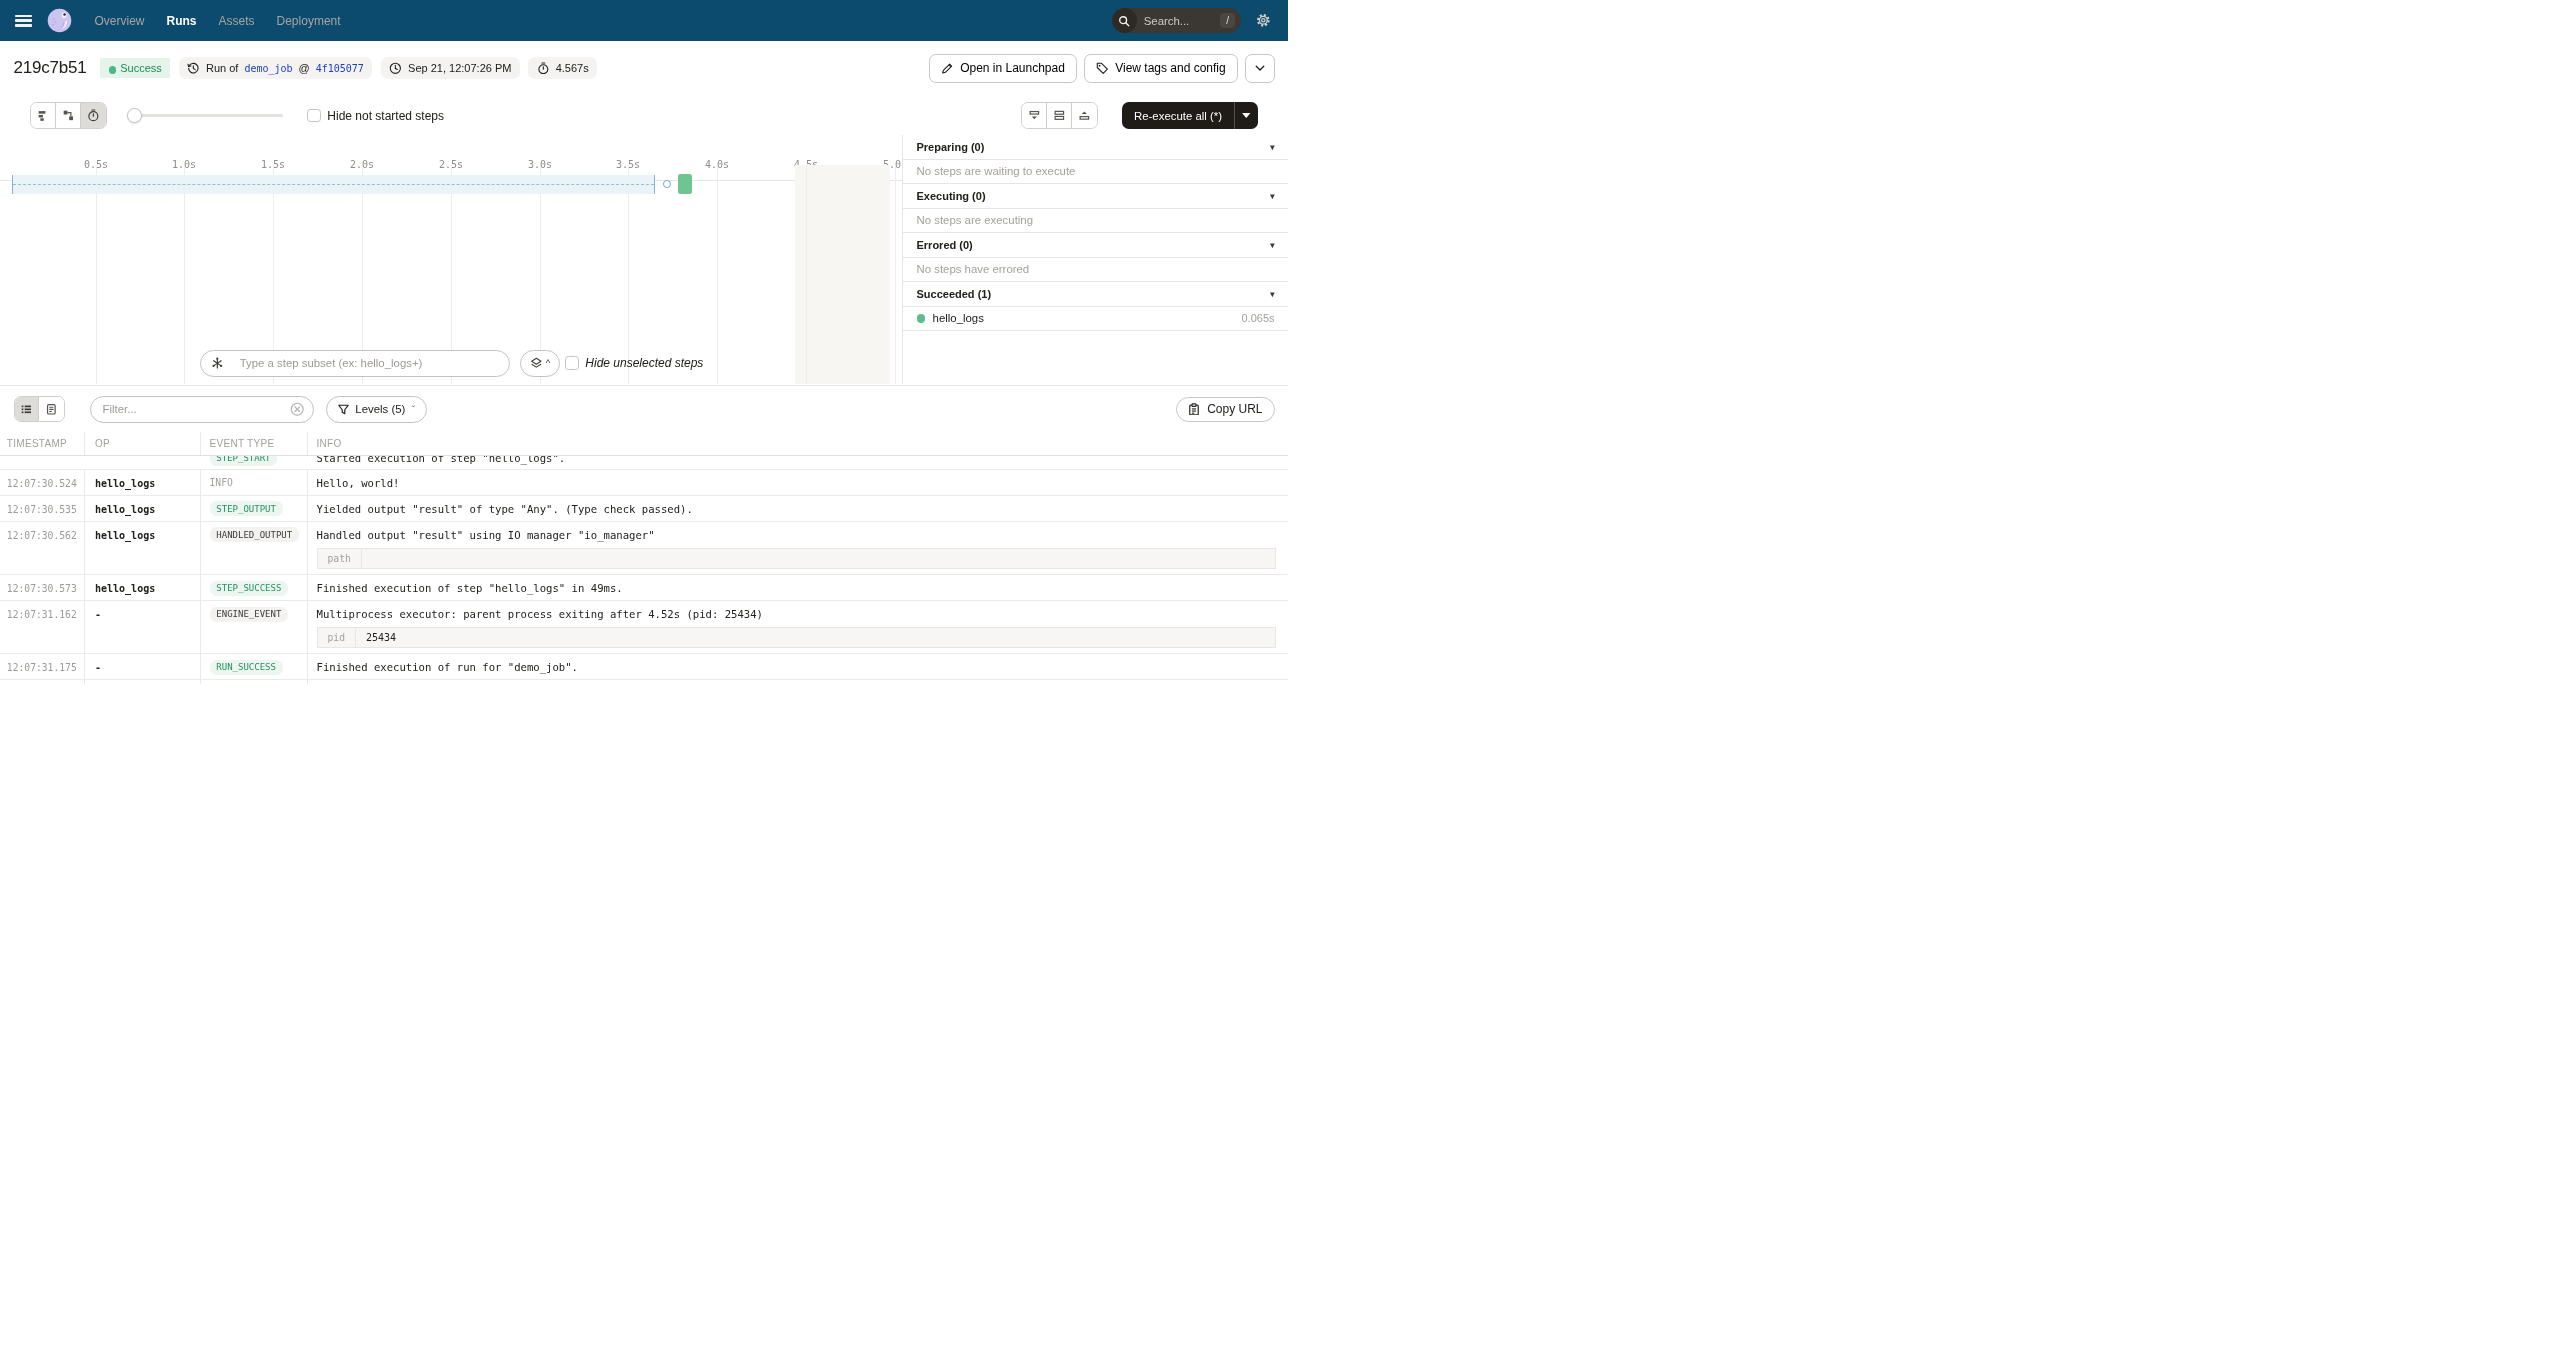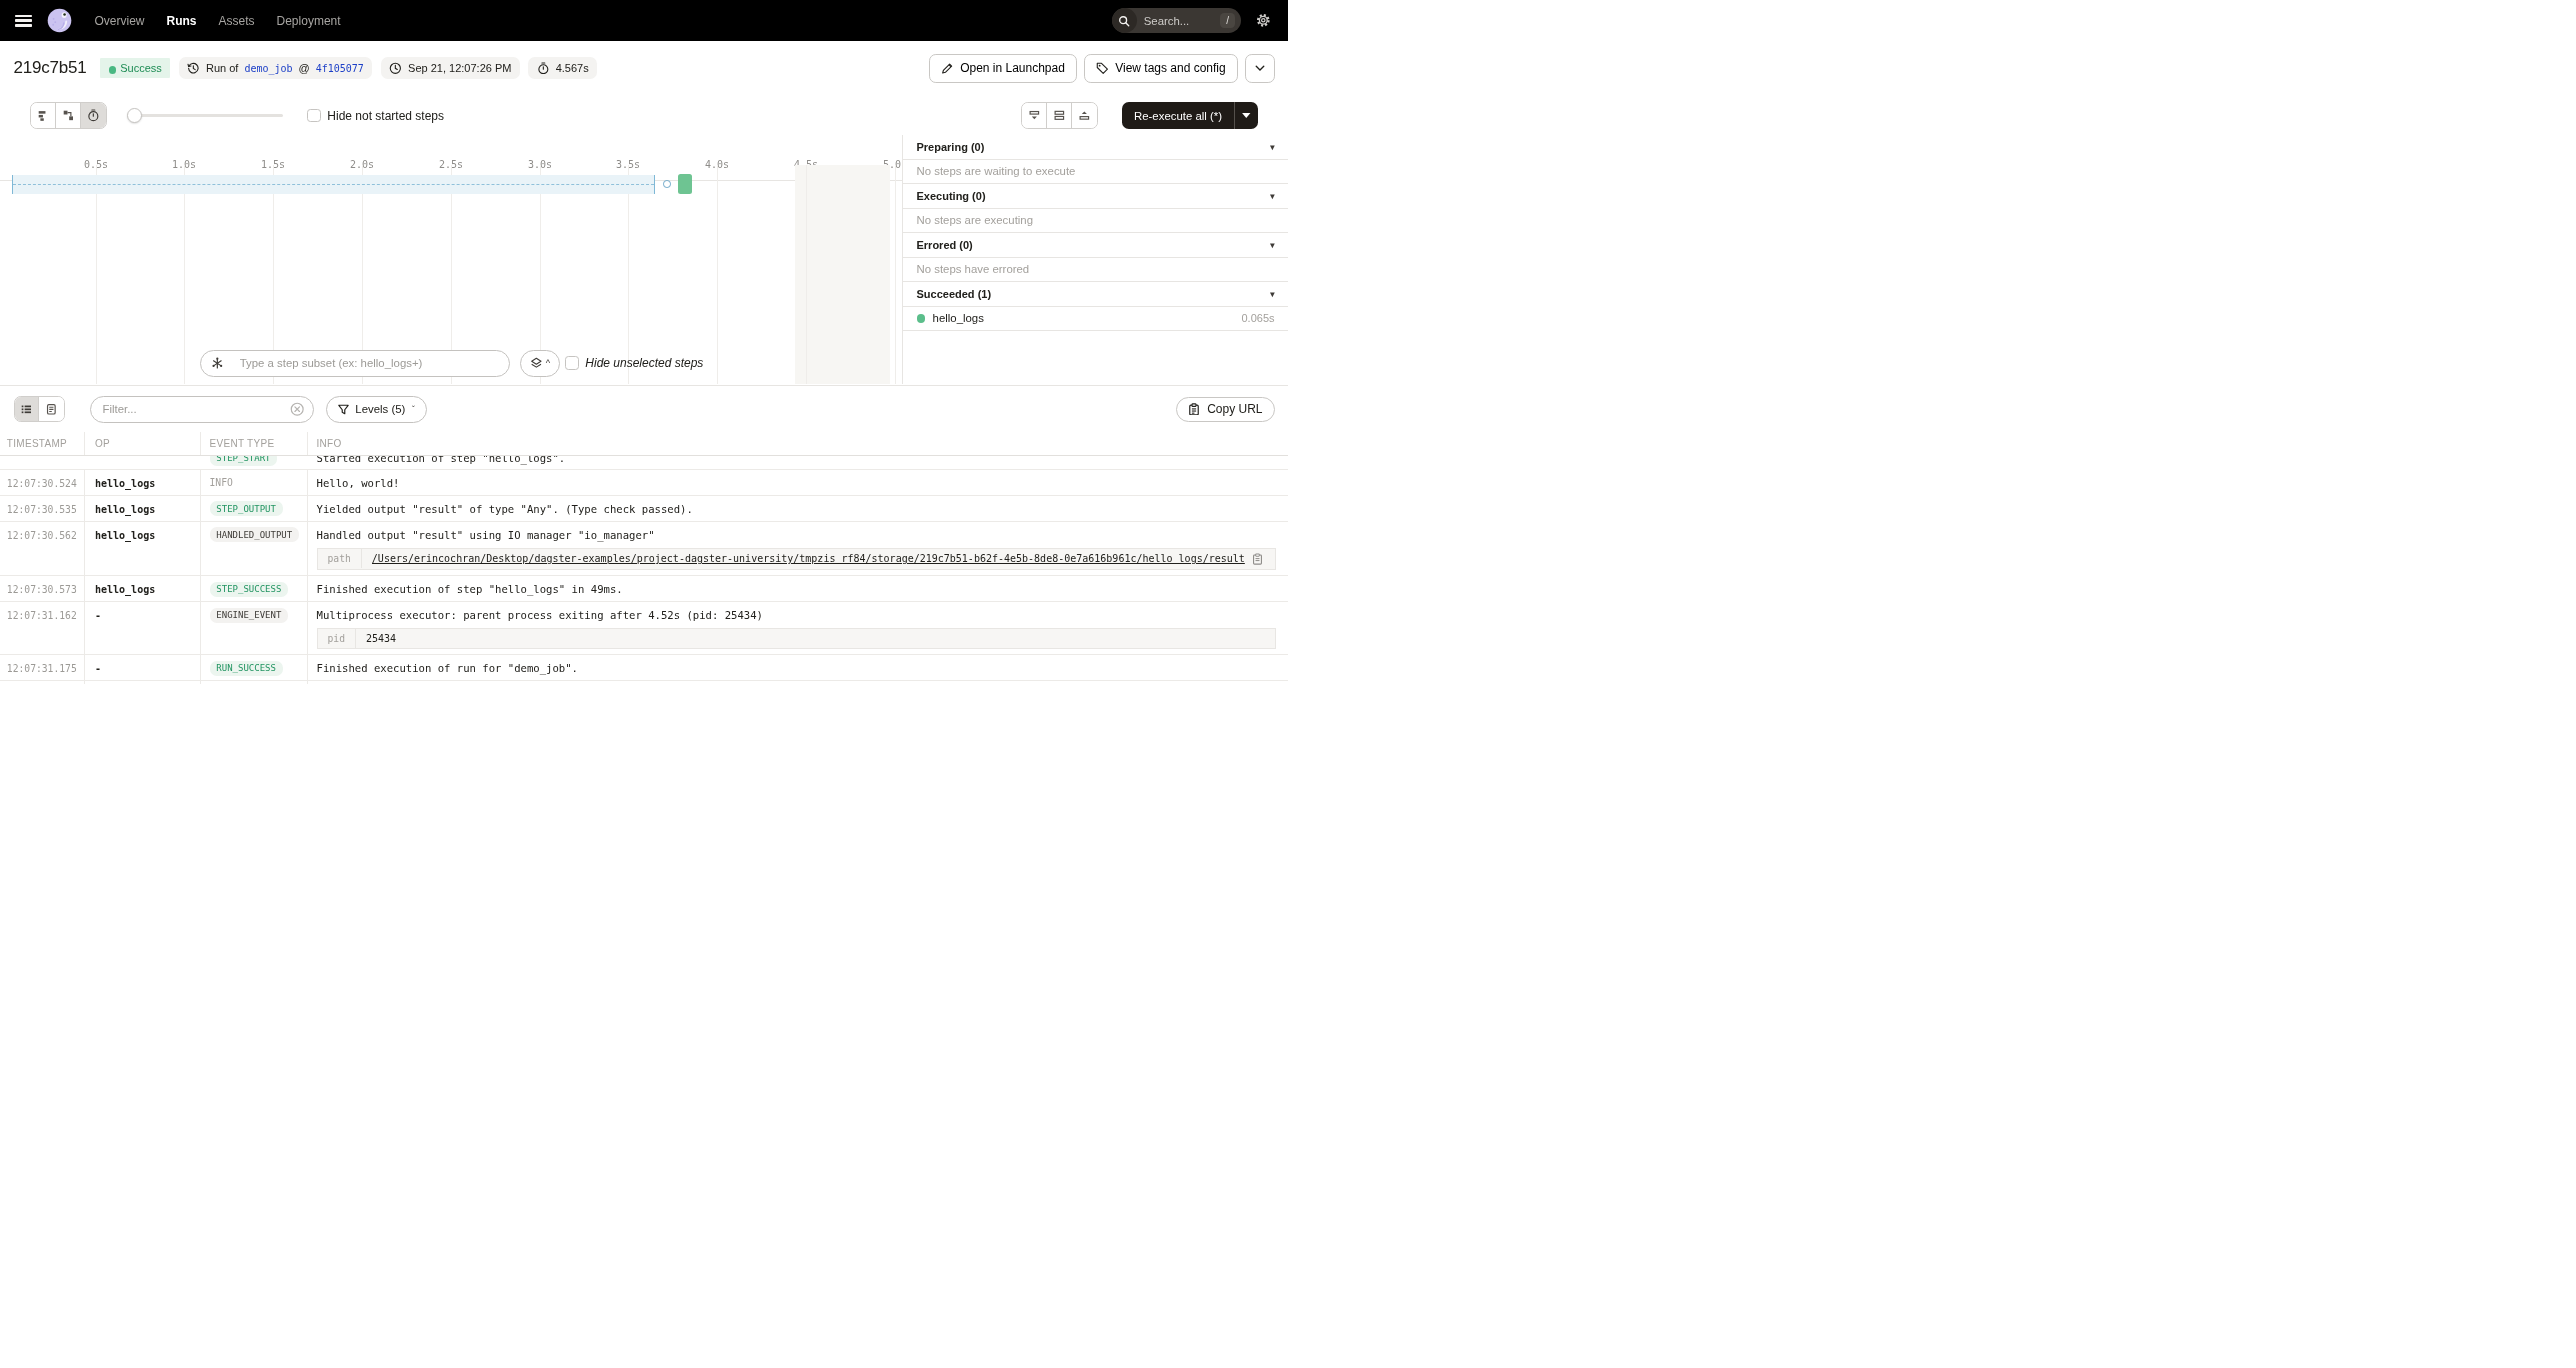--- a/index.html
+++ b/index.html
@@ -3,21 +3,21 @@
 <meta charset="utf-8">
 <style>
   * { margin:0; padding:0; box-sizing:border-box; }
   html,body { background:#fff; }
   #app {
     position:relative; width:1288px; height:684px; overflow:hidden;
     font-family:"Liberation Sans", sans-serif; color:#21201c; background:#fff;
   }
 
   
-  .topnav { position:absolute; top:0; left:0; right:0; height:41px; background:#000000;
+  .topnav { position:absolute; top:0; left:0; right:0; height:41px; background:#0c4a6e;
             display:flex; align-items:center; }
   .hamburger { width:17px; height:12px; margin-left:15px; display:flex; flex-direction:column;
                justify-content:space-between; cursor:pointer; }
   .hamburger span { display:block; height:2.2px; background:#f4f2f0; border-radius:0.8px; }
   .logo { margin-left:13.5px; width:27px; height:27px; }
   .navlinks { display:flex; gap:22px; margin-left:22px; font-size:12px; }
   .navlinks .navitem { color:#a7a5a2; cursor:pointer; }
   .navlinks .navitem.active { color:#ffffff; font-weight:bold; }
   .nav-right { margin-left:auto; display:flex; align-items:center; }
   .searchpill { width:129px; height:25px; background:#3b3733; border-radius:12.7px;
@@ -481,29 +481,20 @@
       </div>
 
       <div class="lrow">
         <div class="c-ts"><span class="ts">12:07:30.562</span></div>
         <div class="c-op"><span class="op">hello_logs</span></div>
         <div class="c-ev"><span class="badge gray">HANDLED_OUTPUT</span></div>
         <div class="c-in">
           <span class="info">Handled output "result" using IO manager "io_manager"</span>
           <div class="metabox">
             <span class="metakey">path</span>
-            <span class="metaval">
-              <span class="pathlink">/Users/erincochran/Desktop/dagster-examples/project-dagster-university/tmpzis_rf84/storage/219c7b51-b62f-4e5b-8de8-0e7a616b961c/hello_logs/result</span>
-              <svg width="11" height="12" viewBox="0 0 14 15" style="flex:0 0 11px">
-                  <rect x="2" y="2.5" width="10" height="11.5" rx="1.2" fill="none" stroke="#8e8c89" stroke-width="1.4"></rect>
-                  <rect x="4.7" y="1" width="4.6" height="3" rx="0.8" fill="#fff" stroke="#8e8c89" stroke-width="1.3"></rect>
-                  <line x1="4.5" y1="7" x2="9.5" y2="7" stroke="#8e8c89" stroke-width="1.3"></line>
-                  <line x1="4.5" y1="9.5" x2="9.5" y2="9.5" stroke="#8e8c89" stroke-width="1.3"></line>
-                </svg>
-            </span>
           </div>
         </div>
       </div>
 
       <div class="lrow">
         <div class="c-ts"><span class="ts">12:07:30.573</span></div>
         <div class="c-op"><span class="op">hello_logs</span></div>
         <div class="c-ev"><span class="badge green">STEP_SUCCESS</span></div>
         <div class="c-in"><span class="info">Finished execution of step "hello_logs" in 49ms.</span></div>
       </div>

